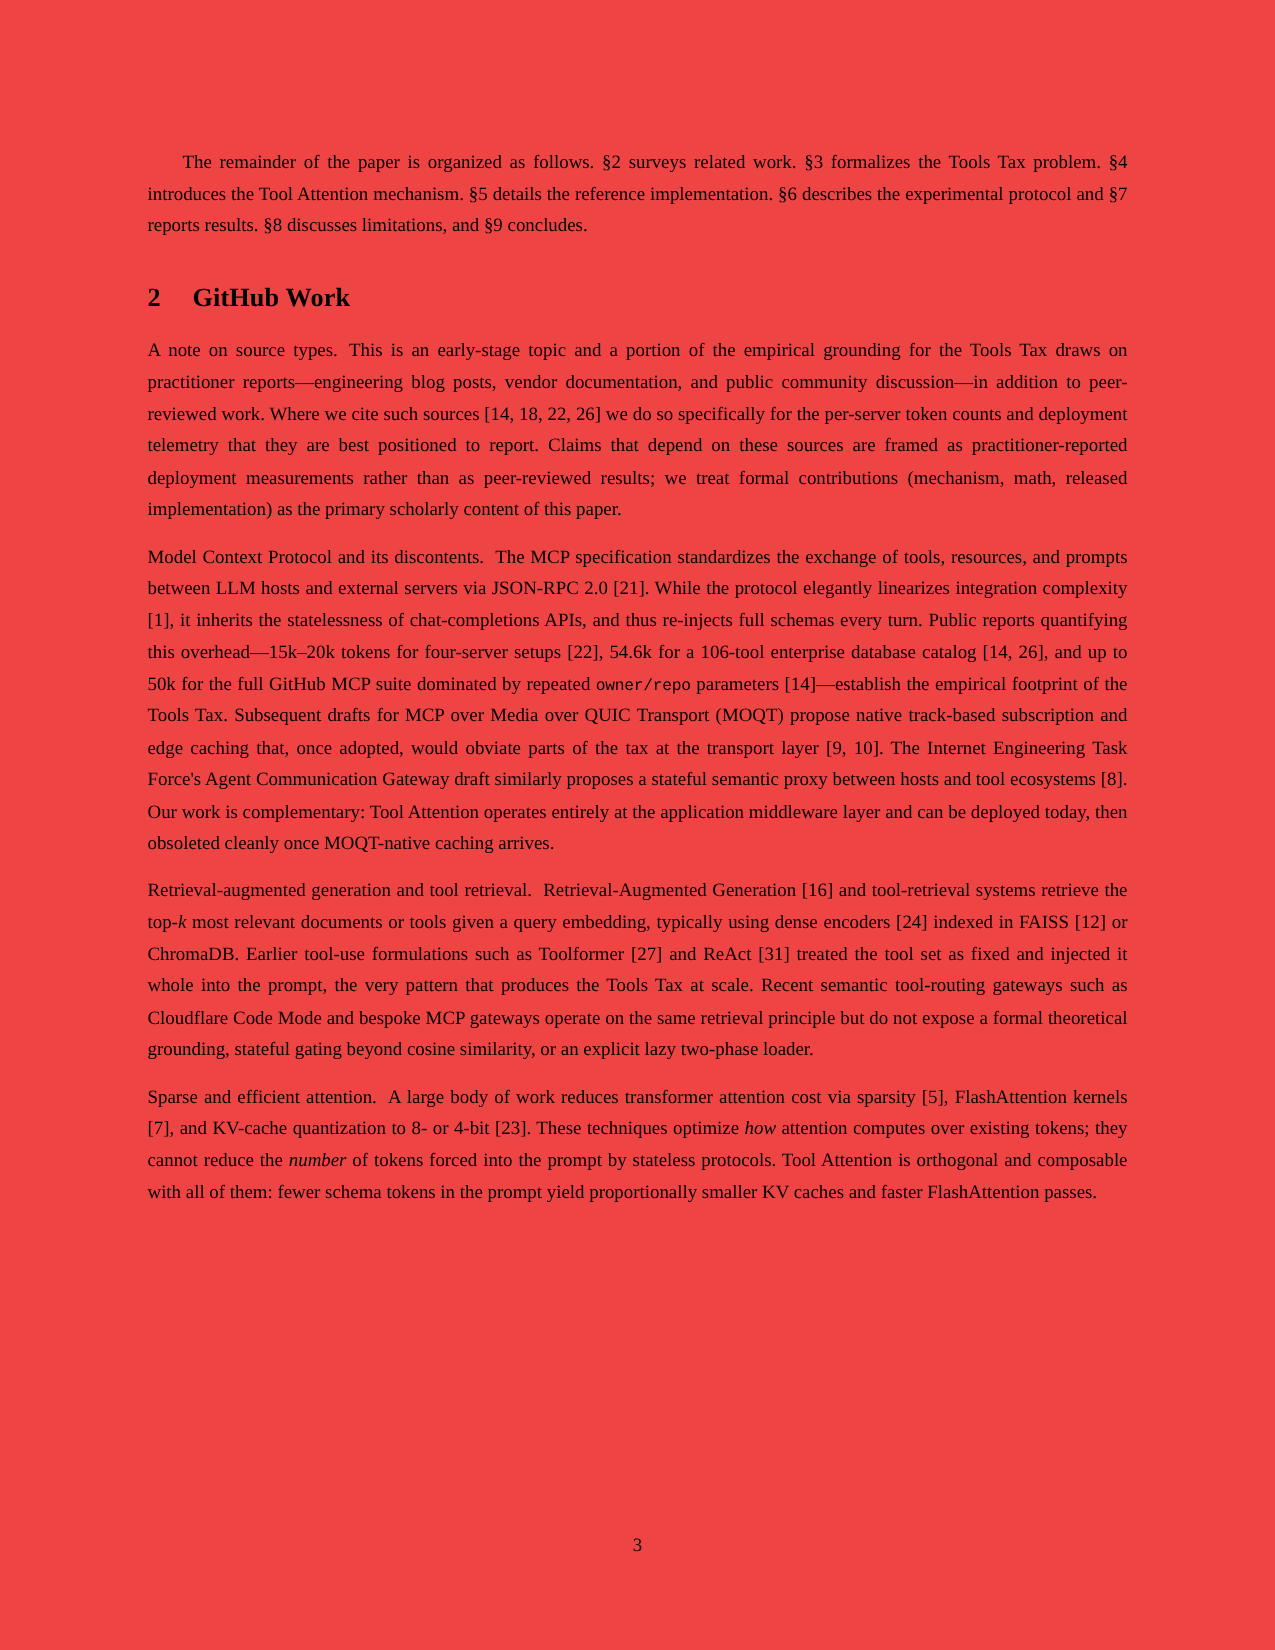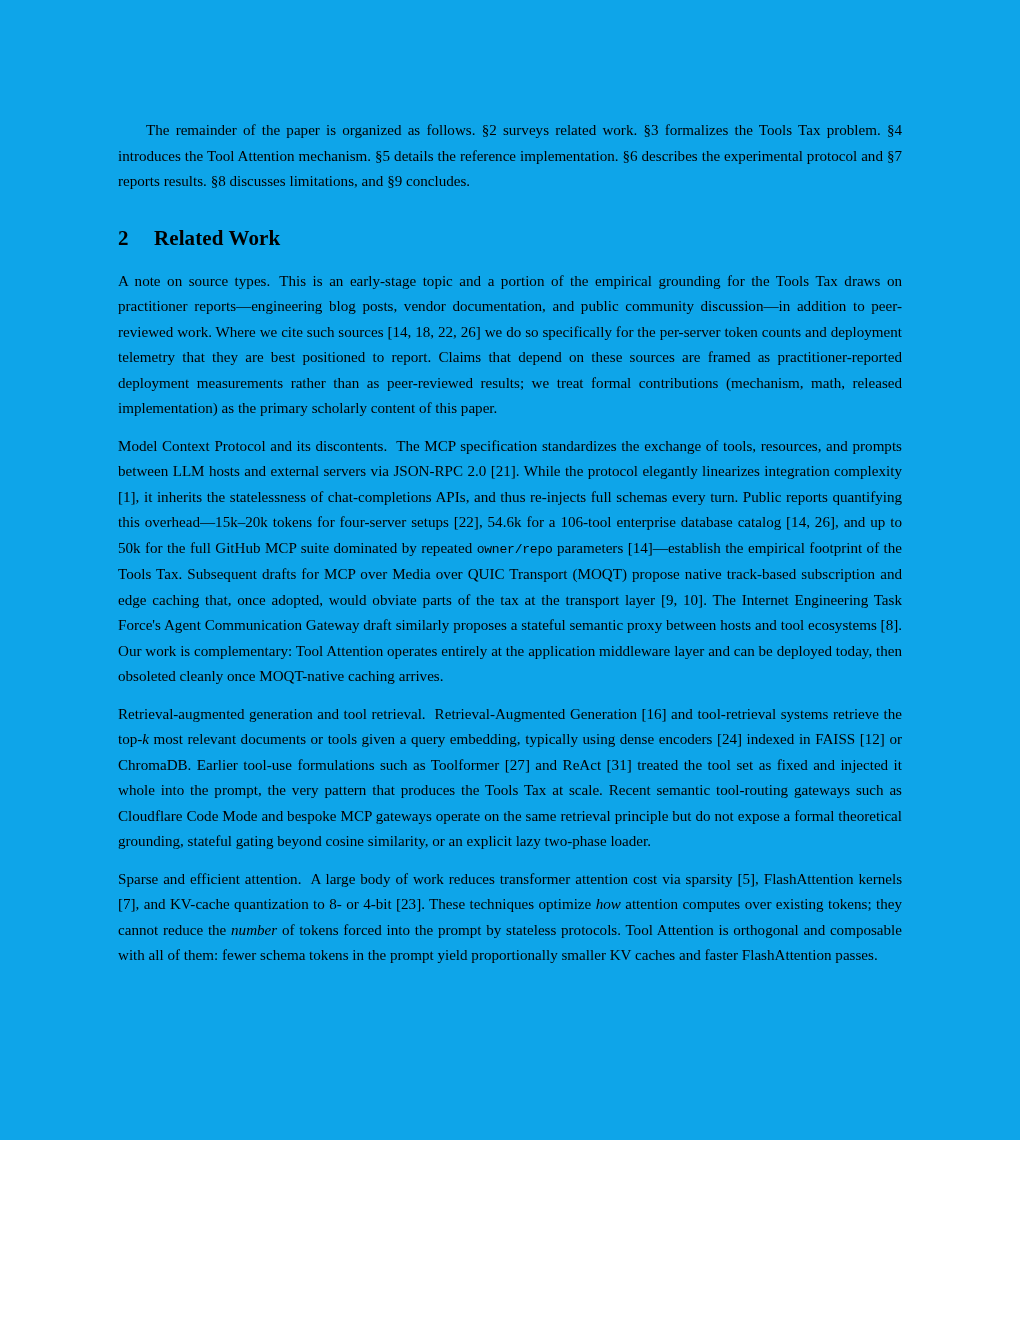--- a/index.html
+++ b/index.html
@@ -8,22 +8,22 @@
     padding: 0;
     background: #ffffff;
   }
   body {
     font-family: "Liberation Serif", "DejaVu Serif", serif;
     color: #000000;
   }
   .page {
     position: relative;
     width: 1020px;
-    height: 1140px;
-    background: #0ea5e9;
+    height: 1320px;
+    background: #ef4444;
     overflow: hidden;
     box-sizing: border-box;
   }
   .column {
     position: absolute;
     left: 118px;
     top: 118px;
     width: 784px;
   }
   p.body-par {
@@ -81,21 +81,21 @@
 </head>
 <body>
 
 <div class="page">
 
   <div class="column">
 
     <p class="body-par first-par">The remainder of the paper is organized as follows. §2 surveys related work. §3 formalizes the Tools Tax problem. §4 introduces the Tool Attention mechanism. §5 details the reference implementation. §6 describes the experimental protocol and §7 reports results. §8 discusses limitations, and §9 concludes.</p>
 
     <h2 class="section-heading">
-      <span class="secnum">2</span><span>Related Work</span>
+      <span class="secnum">2</span><span>GitHub Work</span>
     </h2>
 
     <p class="body-par">
       <span class="runin">A note on source types.</span><span class="runin-gap"></span><span>This is an early-stage topic and a portion of the empirical grounding for the Tools Tax draws on practitioner reports—engineering blog posts, vendor documentation, and public community discussion—in addition to peer-reviewed work. Where we cite such sources [14, 18, 22, 26] we do so specifically for the per-server token counts and deployment telemetry that they are best positioned to report. Claims that depend on these sources are framed as practitioner-reported deployment measurements rather than as peer-reviewed results; we treat formal contributions (mechanism, math, released implementation) as the primary scholarly content of this paper.</span>
     </p>
 
     <p class="body-par">
       <span class="runin">Model Context Protocol and its discontents.</span><span class="runin-gap"></span><span>The MCP specification standardizes the exchange of tools, resources, and prompts between LLM hosts and external servers via JSON-RPC 2.0 [21]. While the protocol elegantly linearizes integration complexity [1], it inherits the statelessness of chat-completions APIs, and thus re-injects full schemas every turn. Public reports quantifying this overhead—15k–20k tokens for four-server setups [22], 54.6k for a 106-tool enterprise database catalog [14, 26], and up to 50k for the full GitHub MCP suite dominated by repeated </span><span class="mono">owner/repo</span><span> parameters [14]—establish the empirical footprint of the Tools Tax. Subsequent drafts for MCP over Media over QUIC Transport (MOQT) propose native track-based subscription and edge caching that, once adopted, would obviate parts of the tax at the transport layer [9, 10]. The Internet Engineering Task Force's Agent Communication Gateway draft similarly proposes a stateful semantic proxy between hosts and tool ecosystems [8]. Our work is complementary: Tool Attention operates entirely at the application middleware layer and can be deployed today, then obsoleted cleanly once MOQT-native caching arrives.</span>
     </p>
 

